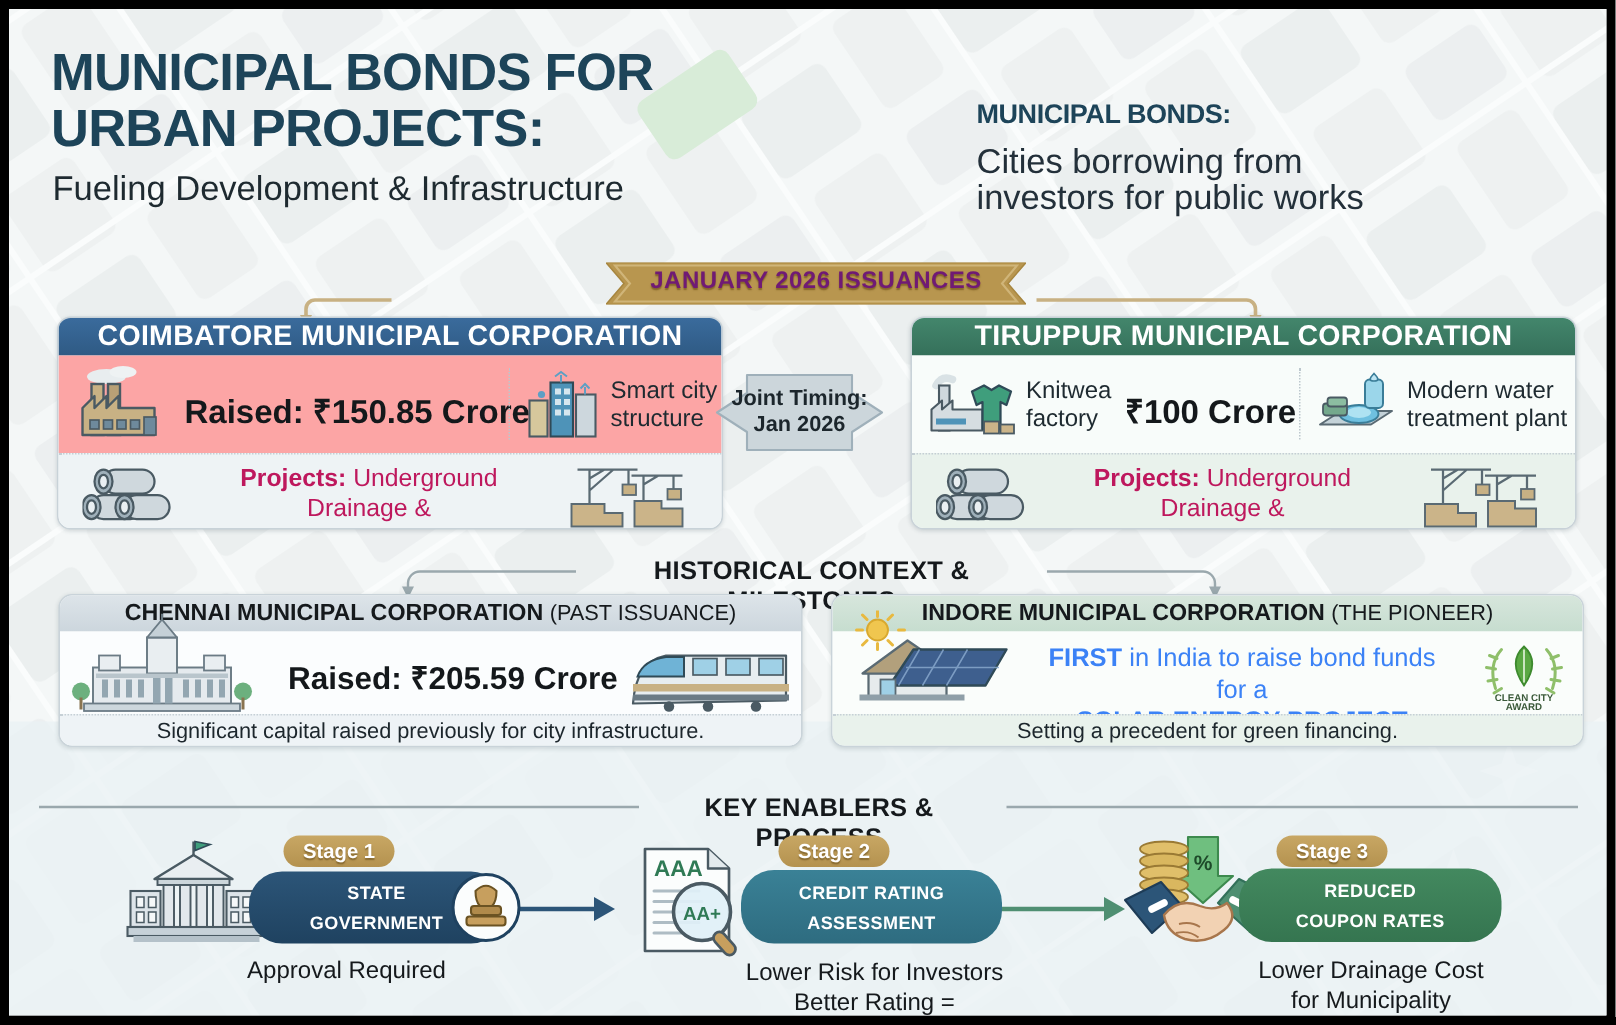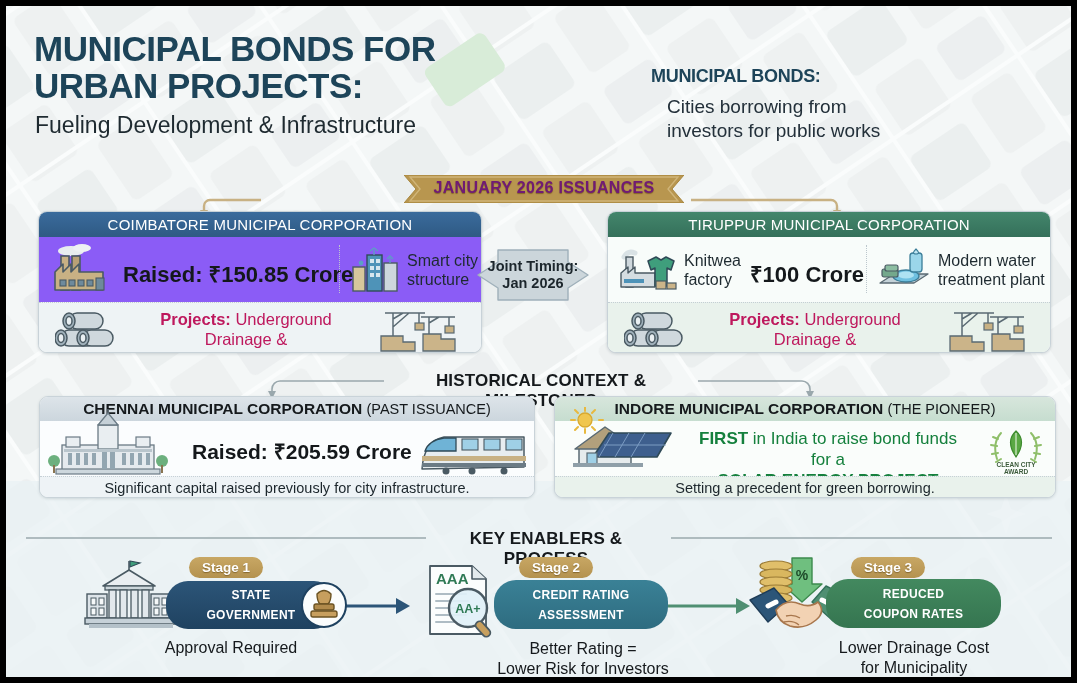--- a/index.html
+++ b/index.html
@@ -30,21 +30,21 @@
   #subtitle {
     left: 29px; top: 106px; width: 430px;
     color: #1e2a30; font-size: 23px; line-height: 27px;
   }
   #mbTitle {
     left: 645px; top: 60px; color: #1d4459;
     font-weight: bold; font-size: 18px; letter-spacing: -0.3px;
   }
   #mbDesc {
     left: 645px; top: 89px; width: 300px; color: #23303a;
-    font-size: 19px; line-height: 24px; margin-left: 16px;
+    font-size: 23px; line-height: 24px;
   }
   #heroIcon { left: 452px; top: 12px; }
 
   
   #ribbonWrap { left: 398px; top: 169px; }
   #ribbonWrap .lbl {
     position:absolute; left:0; top:0; width:280px; height:26px;
     line-height:26px; text-align:center; color:#701a75;
     font-weight:bold; font-size:16px; letter-spacing:0.3px;
     text-shadow: 0 1px 1px rgba(90,60,10,.55);
@@ -54,25 +54,25 @@
   .bigcard {
     position:absolute; width:444px; height:142px;
     border-radius: 9px; overflow:hidden;
     border:1px solid #c8d2d8; background:#fdfefe;
     box-shadow: 0 1px 3px rgba(40,60,70,.18);
   }
   #cardCbe { left: 32px; top: 205px; }
   #cardTup { left: 601px; top: 205px; }
   .cardhdr {
     height:25px; line-height:25px; text-align:center;
-    color:#fff; font-weight:normal; font-size:15px; letter-spacing:0.2px;
+    color:#fff; font-weight:bold; font-size:19px; letter-spacing:0.2px;
   }
   #cardCbe .cardhdr { background: linear-gradient(180deg,#3a6b9c,#2f5a84); }
   #cardTup .cardhdr { background: linear-gradient(180deg,#43866c,#35705a); }
-  .cardbodyA { position:relative; height:65px; background:#8b5cf6; }
+  .cardbodyA { position:relative; height:65px; background:#fca5a5; }
   #cardTup .cardbodyA { background:#f8fcfa; }
   .cardbodyB { position:relative; height:51px; border-top:1px dotted #c4ced4; background:#eef3f5; }
   #cardTup .cardbodyB { background:#e9f2ec; }
   .divv { position:absolute; top:8px; width:1px; height:48px; border-left:1px dotted #bcc7cd; }
 
   .amt { position:absolute; font-weight:bold; color:#14181b; font-size:22px; }
   .smalllbl { position:absolute; color:#1e2a30; font-size:16px; line-height:19px; }
   .projline { position:absolute; text-align:center; color:#be185d; font-size:16.5px; line-height:20px; }
   .projline b { font-weight:bold; }
 
@@ -492,40 +492,40 @@
           <path d="M32 50 L48 26 L110 26 L96 50 z" fill="#3e5f8e" stroke="#2f4a57" stroke-width="1.6" stroke-linejoin="round"></path>
           <g stroke="#87a7cc" stroke-width="1" opacity=".85">
             <path d="M52 26 L38 50 M68 26 L54 50 M84 26 L70 50"></path>
             <path d="M43 38 L105 38"></path>
           </g>
           <rect x="26" y="46" width="10" height="11" fill="#9fd0e6" stroke="#5a6a73" stroke-width="1.2"></rect>
           <rect x="12" y="56" width="70" height="4" fill="#8f9fa8"></rect>
         </svg>
       </div>
       <div style="position:absolute; left:132px; top:7px; width:282px; text-align:center;
-                  font-size:17px; line-height:21px; color:#15803d;">
+                  font-size:17px; line-height:21px; color:#3b82f6;">
         <div><b>FIRST</b><span> in India to raise bond funds for a</span></div>
         <div style="font-weight:bold">SOLAR ENERGY PROJECT</div>
       </div>
       <div style="position:absolute;left:430px;top:2px;width:62px;height:52px">
         <svg width="62" height="52" viewBox="0 0 62 52">
           <g fill="none" stroke="#8fbf6a" stroke-width="2" stroke-linecap="round">
             <path d="M16 10 q-9 10 -4 26"></path>
               <path d="M46 10 q9 10 4 26"></path>
             <path d="M13 16 l-5 -2 M12 23 l-6 -1 M13 30 l-6 1 M16 36 l-5 3"></path>
             <path d="M49 16 l5 -2 M50 23 l6 -1 M49 30 l6 1 M46 36 l5 3"></path>
           </g>
           <path d="M31 8 q11 10 0 26 q-11 -16 0 -26z" fill="#5aa843" stroke="#3d8a2e" stroke-width="1.2"></path>
           <path d="M31 10 v22" stroke="#e4f2dc" stroke-width="1.1"></path>
           <text x="31" y="44" font-family="Liberation Sans, sans-serif" font-size="6.5" font-weight="bold" fill="#3b5a3a" text-anchor="middle">CLEAN CITY</text>
           <text x="31" y="50.5" font-family="Liberation Sans, sans-serif" font-size="6.5" font-weight="bold" fill="#3b5a3a" text-anchor="middle">AWARD</text>
         </svg>
       </div>
     </div>
-    <div class="midfoot">Setting a precedent for green borrowing.</div>
+    <div class="midfoot">Setting a precedent for green financing.</div>
   </div>
 
   <svg style="position:absolute;left:10px;top:520px" width="1046" height="20">
     <path d="M10 12 H410" stroke="#9aa8ad" stroke-width="1.6"></path>
     <path d="M655 12 H1036" stroke="#9aa8ad" stroke-width="1.6"></path>
   </svg>
   <div class="sectitle" style="left:420px; top:523px; width:240px;">KEY ENABLERS &amp; PROCESS</div>
 
   <svg style="position:absolute;left:320px;top:588px" width="100" height="26">
     <path d="M2 12 H72" stroke="#2c5578" stroke-width="3"></path>
@@ -600,22 +600,22 @@
       <rect x="55" y="58" width="8" height="18" rx="4" transform="rotate(-42 59 67)" fill="#c79f5e" stroke="#4a5a63" stroke-width="1.8"></rect>
     </svg>
   </div>
   <div class="pill" id="pill2" style="left:488px; top:574px; width:174px; height:49px;">
     <div>
       <div>CREDIT RATING</div>
       <div>ASSESSMENT</div>
     </div>
   </div>
   <div class="pcap" style="left:452px; top:633px; width:250px;">
+    <div>Lower Risk for Investors</div>
     <div>Better Rating =</div>
-    <div>Lower Risk for Investors</div>
   </div>
 
   <div class="stagebadge" style="left:845px; top:551px;">Stage 3</div>
   <div style="position:absolute;left:740px;top:548px">
     <svg width="112" height="80" viewBox="0 0 112 80">
 
       <path d="M46 4 h20 v26 h10 L56 48 L36 30 h10 z" fill="#6fbf7f" stroke="#3d8a4e" stroke-width="1.4" stroke-linejoin="round"></path>
       <text x="56" y="26" font-family="Liberation Sans, sans-serif" font-size="14" font-weight="bold" fill="#1e4a2a" text-anchor="middle">%</text>
 
       <g stroke="#9a7a34" stroke-width="1.2">

